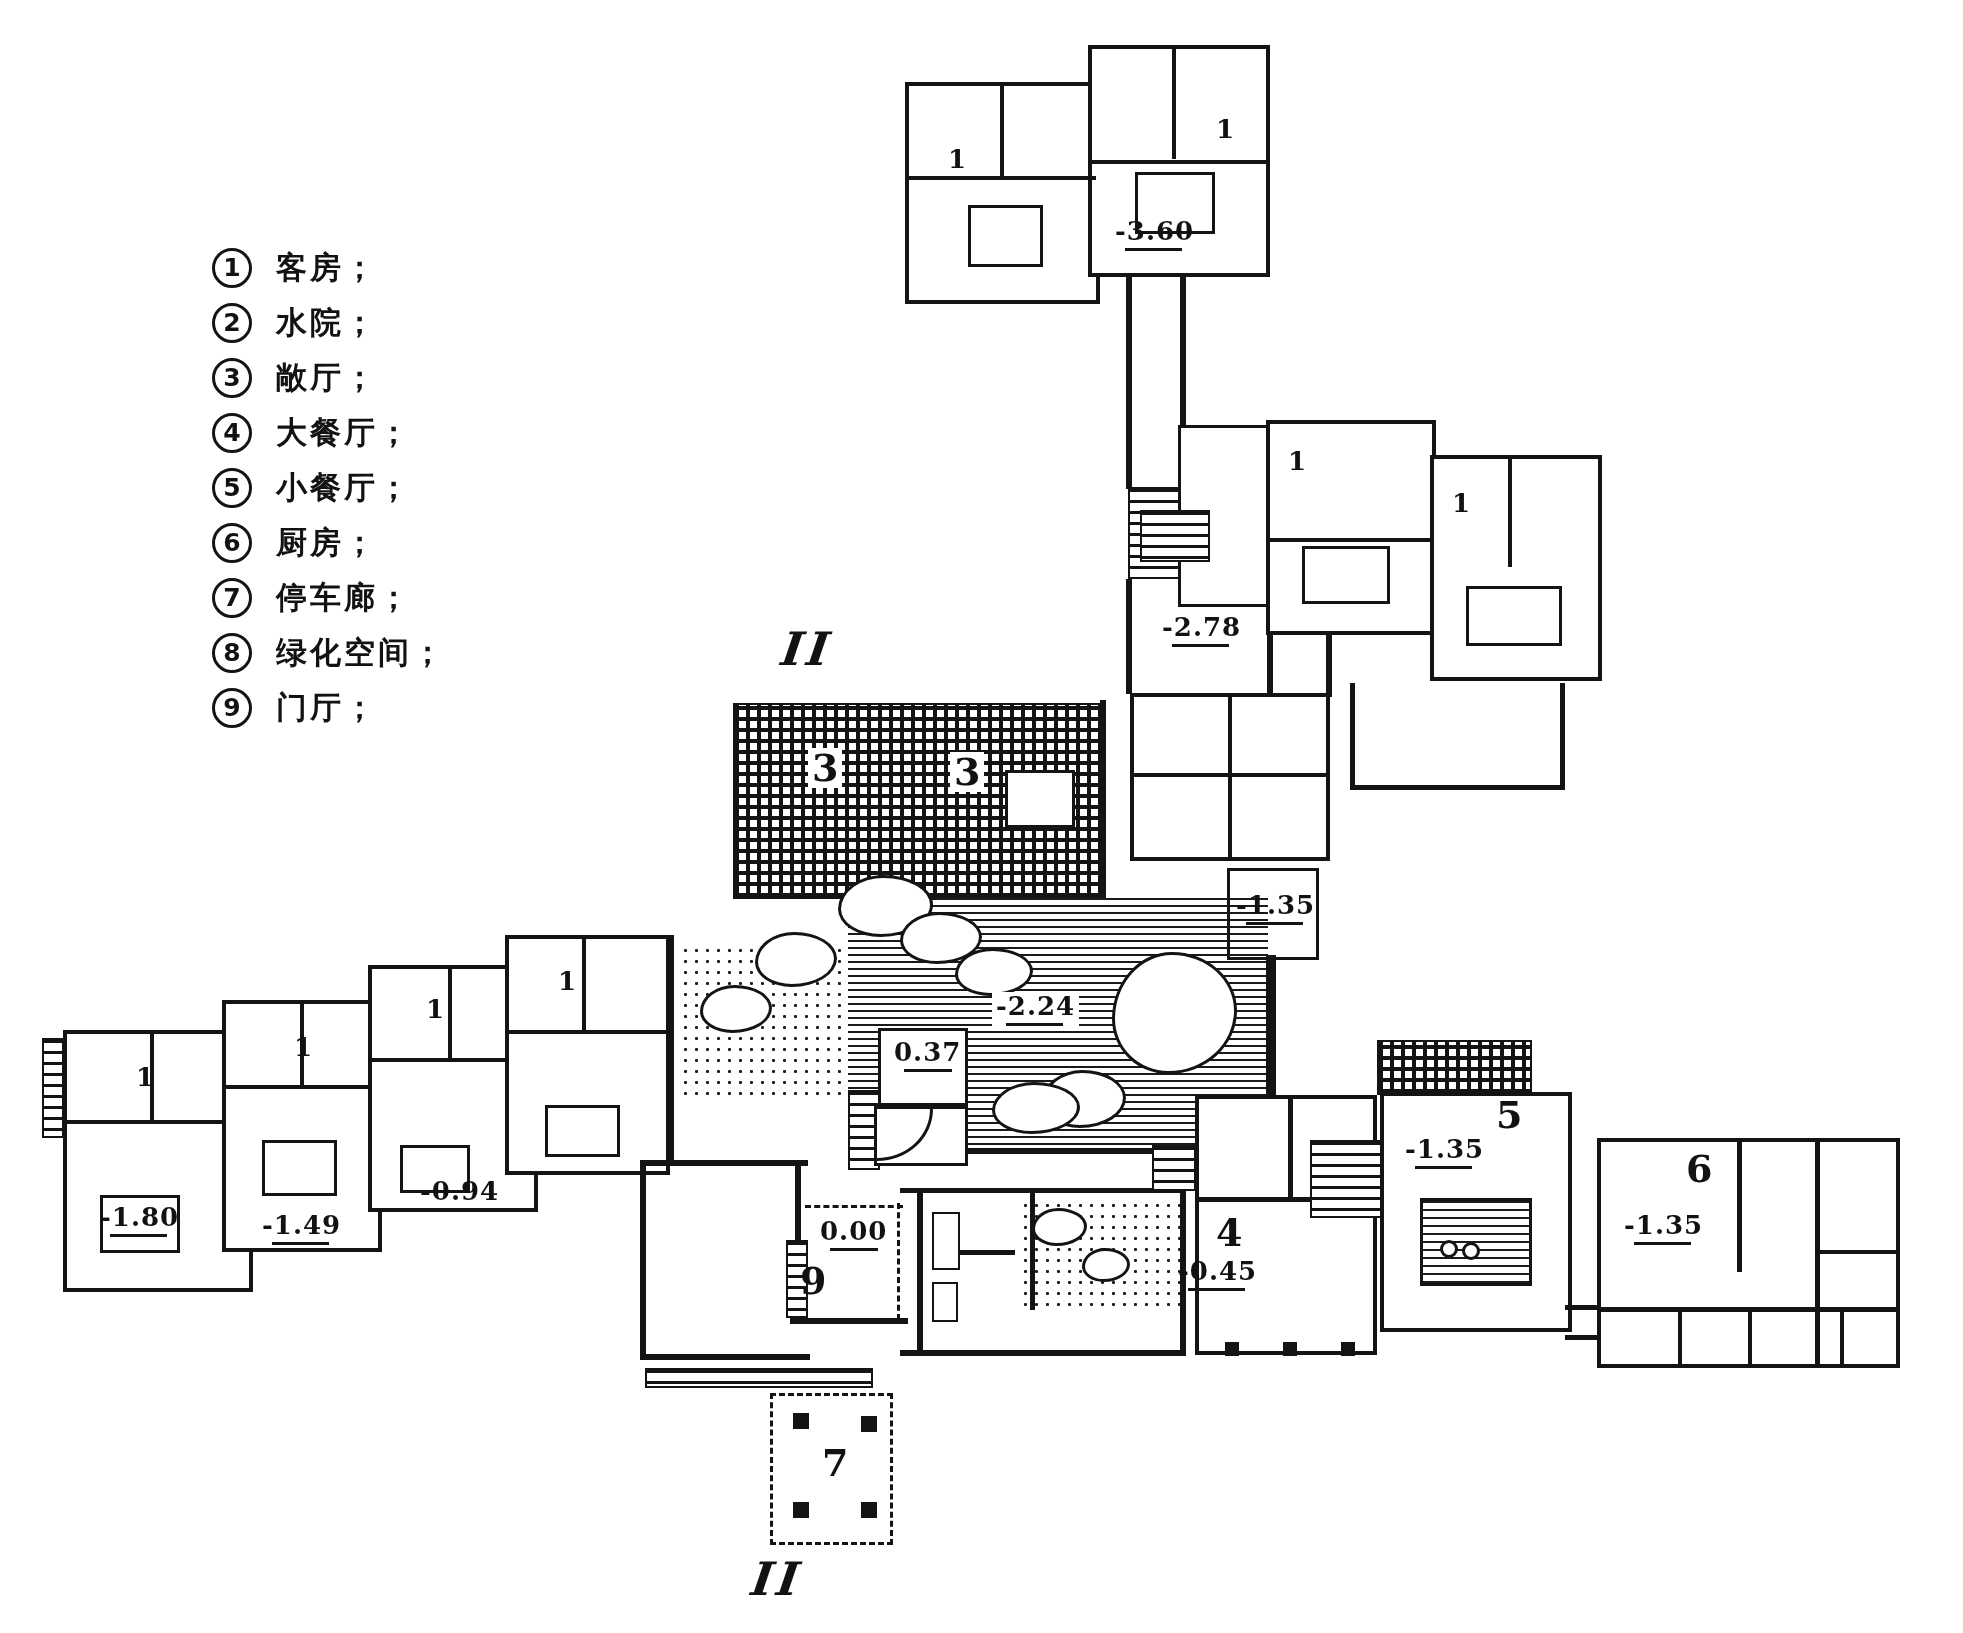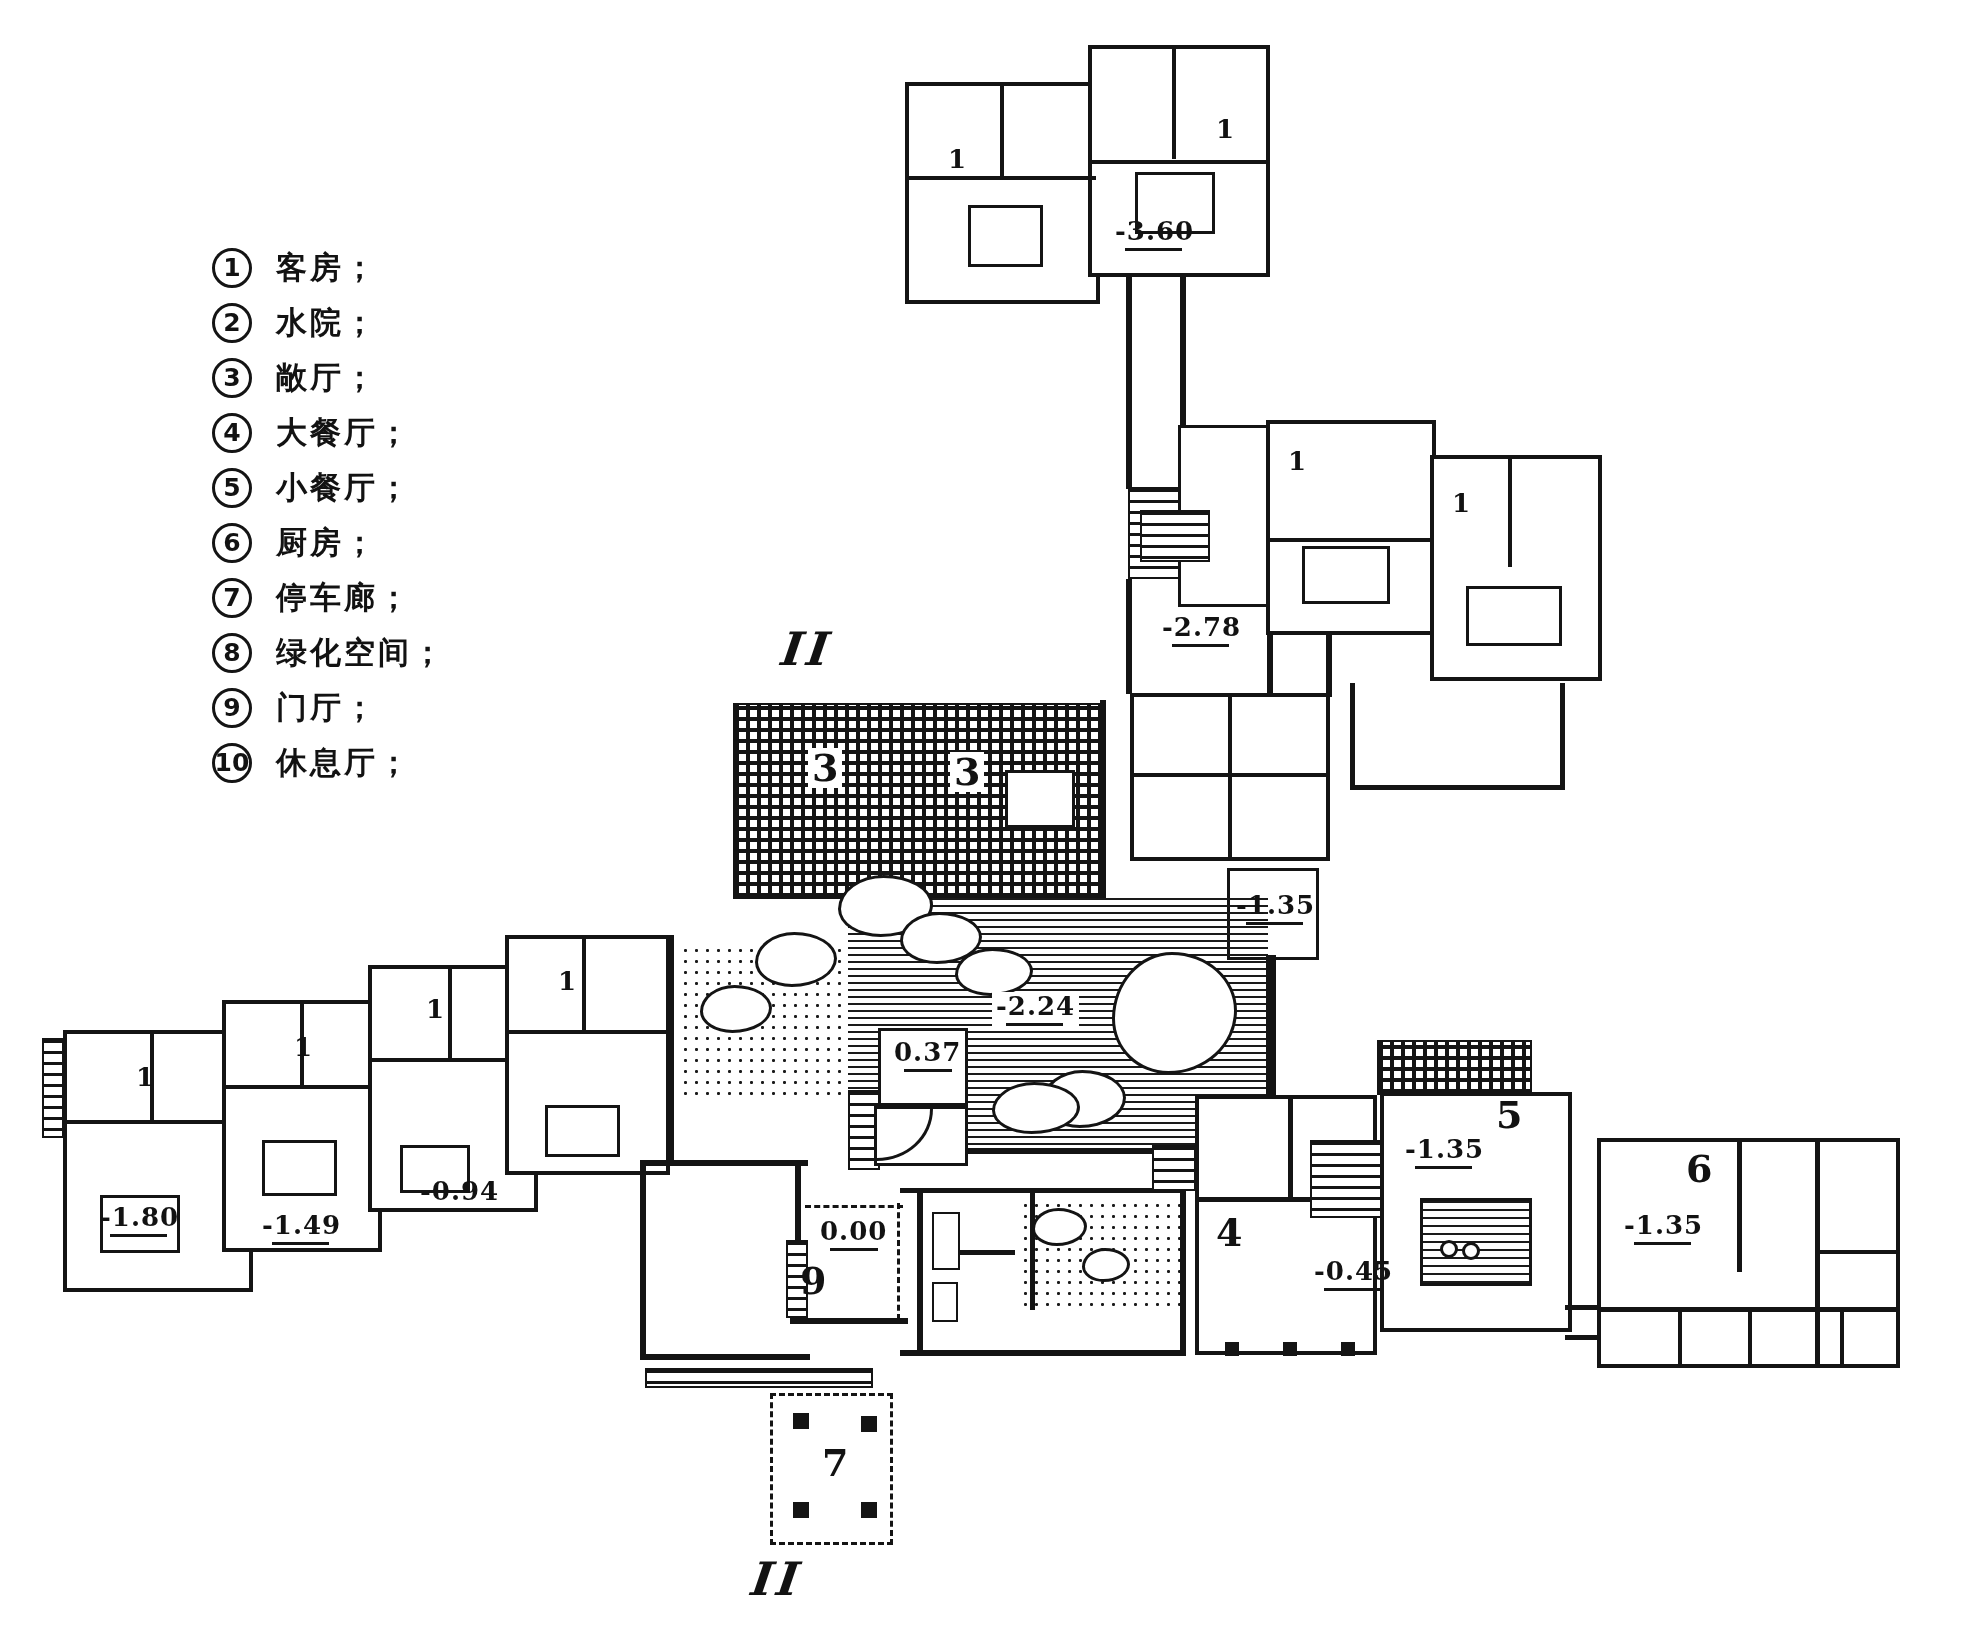--- a/index.html
+++ b/index.html
@@ -75,24 +75,20 @@
         <span class="ltext">停车廊；</span>
       </div>
     <div class="lrow">
         <span class="lnum">8</span>
         <span class="ltext">绿化空间；</span>
       </div>
     <div class="lrow">
         <span class="lnum">9</span>
         <span class="ltext">门厅；</span>
       </div>
-    <div class="lrow">
-        <span class="lnum">10</span>
-        <span class="ltext">休息厅；</span>
-      </div>
   </div>
 
   <div class="room" style="left:905px;top:82px;width:195px;height:222px"></div>
   <div class="room" style="left:1088px;top:45px;width:182px;height:232px"></div>
   <div class="wall" style="left:909px;top:176px;width:187px;height:4px"></div>
   <div class="wall" style="left:1000px;top:86px;width:4px;height:92px"></div>
   <div class="room3" style="left:968px;top:205px;width:75px;height:62px"></div>
   <div class="wall" style="left:1172px;top:49px;width:4px;height:110px"></div>
   <div class="wall" style="left:1092px;top:160px;width:176px;height:4px"></div>
   <div class="room3" style="left:1135px;top:172px;width:80px;height:62px"></div>
@@ -219,21 +215,21 @@
 
   <div class="secmark" style="left:782px;top:626px">II</div>
   <div class="secmark" style="left:752px;top:1556px">II</div>
 
   <div class="lvl" style="left:1115px;top:218px">-3.60</div>
   <div class="lvl" style="left:1162px;top:614px">-2.78</div>
   <div class="lvl" style="left:1236px;top:892px">-1.35</div>
   <div class="lvl bgw" style="left:992px;top:992px">-2.24</div>
   <div class="lvl bgw" style="left:890px;top:1038px">0.37</div>
   <div class="lvl" style="left:820px;top:1218px">0.00</div>
-  <div class="lvl" style="left:1314px;top:1258px">-0.45</div>
+  <div class="lvl" style="left:1178px;top:1258px">-0.45</div>
   <div class="lvl" style="left:1405px;top:1136px">-1.35</div>
   <div class="lvl" style="left:1624px;top:1212px">-1.35</div>
   <div class="lvl" style="left:420px;top:1178px">-0.94</div>
   <div class="lvl" style="left:262px;top:1212px">-1.49</div>
   <div class="lvl" style="left:100px;top:1204px">-1.80</div>
 
   <div class="num bgw" style="left:808px;top:748px">3</div>
   <div class="num bgw" style="left:950px;top:752px">3</div>
   <div class="num" style="left:1216px;top:1214px">4</div>
   <div class="num" style="left:1496px;top:1096px">5</div>

